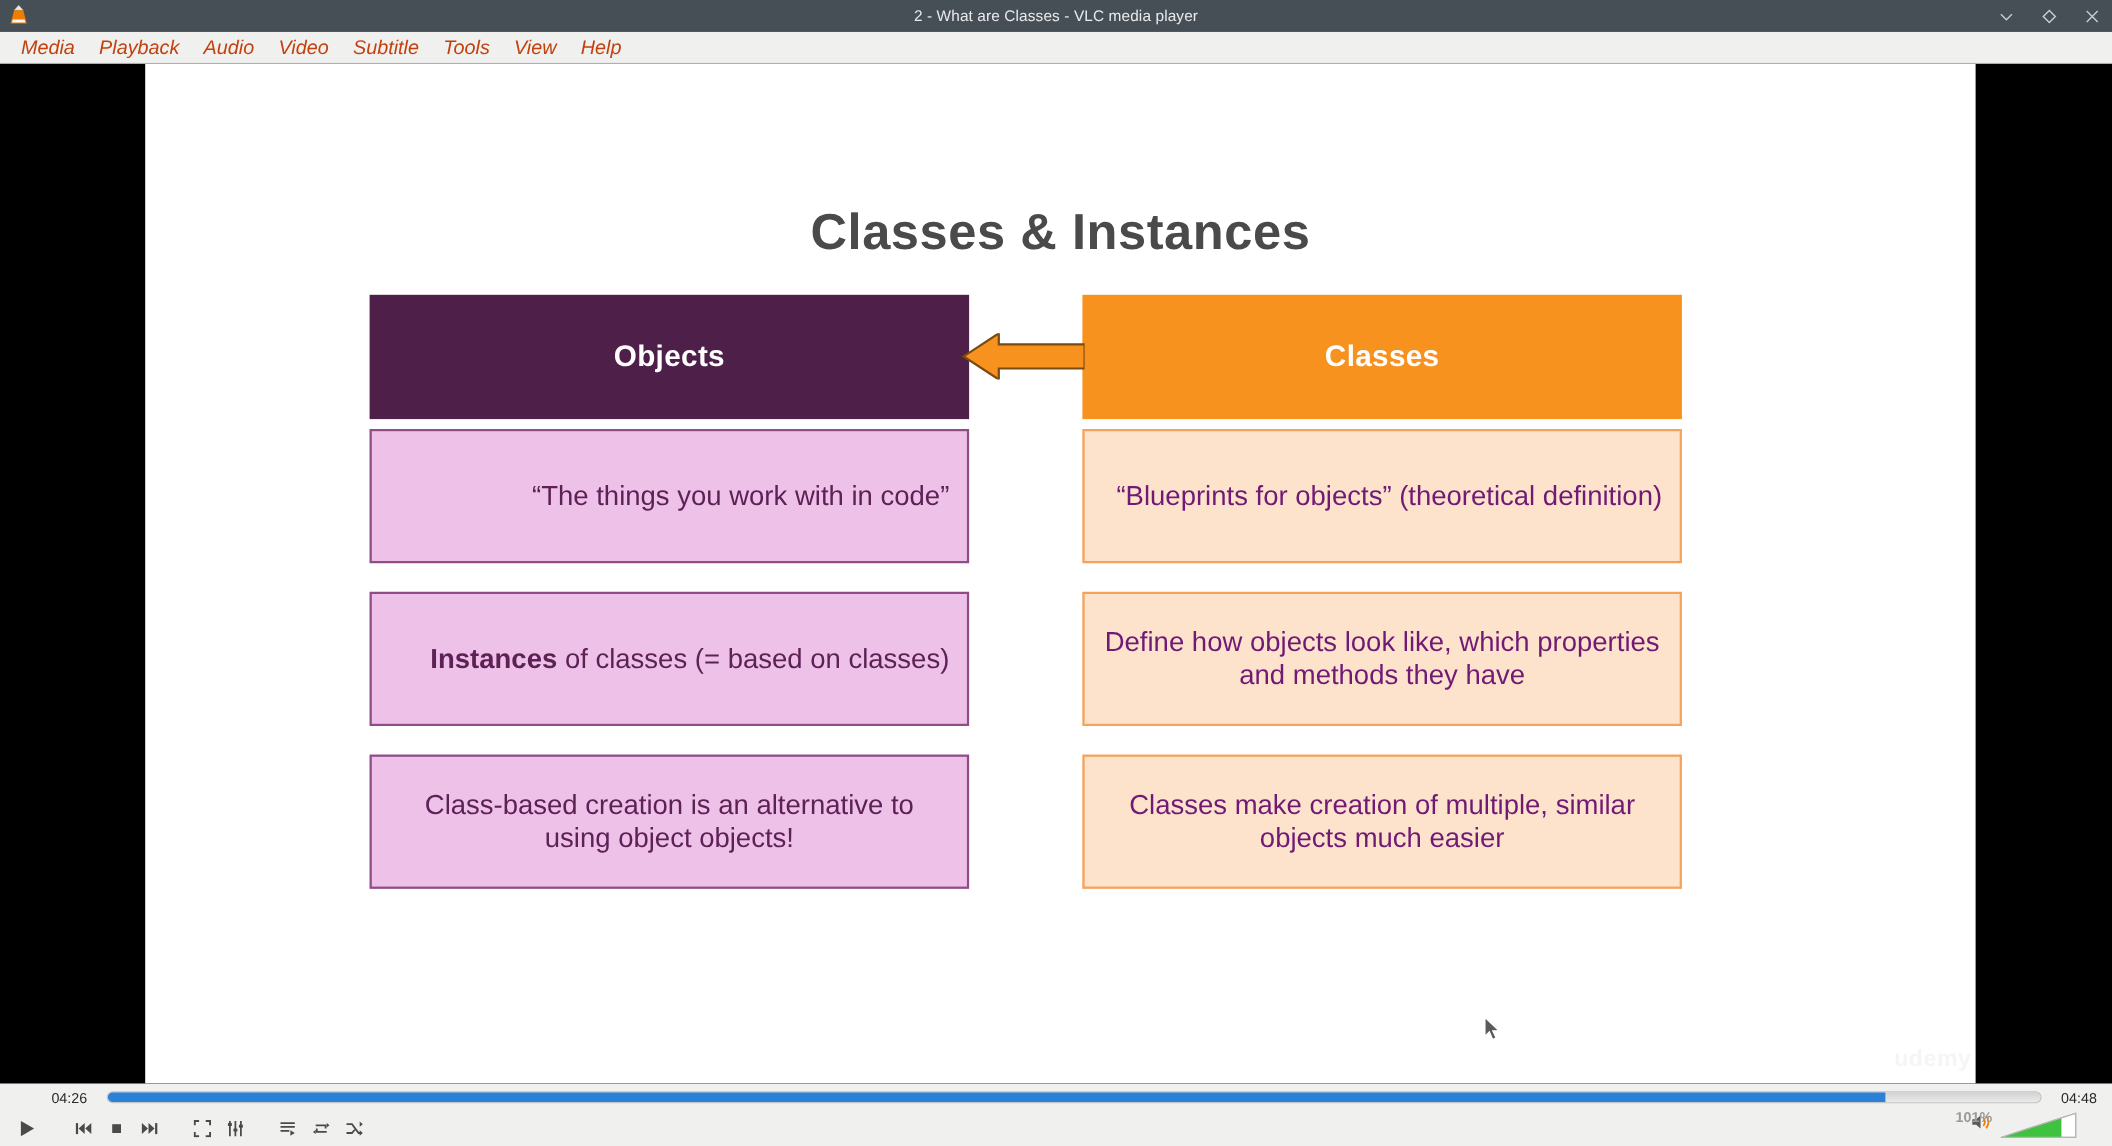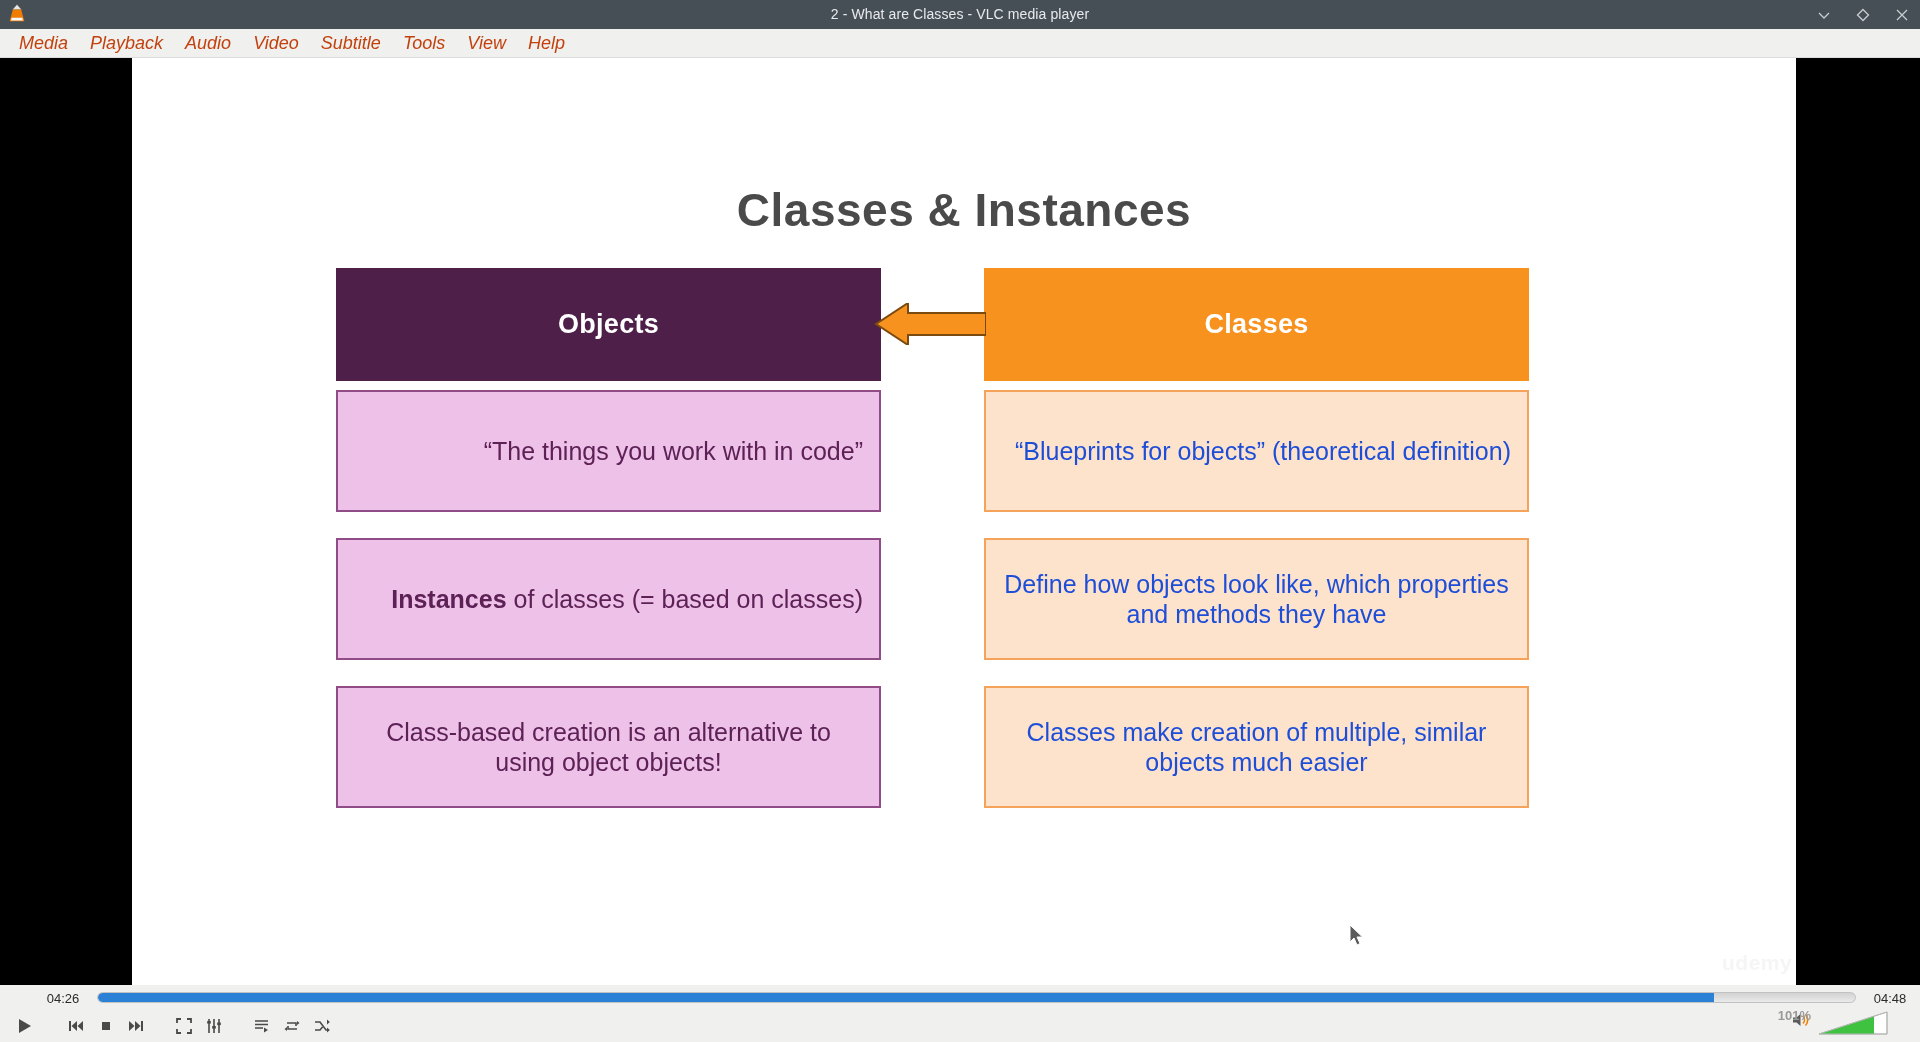--- a/index.html
+++ b/index.html
@@ -72,21 +72,21 @@
   }
 
   .bx{
     height:122px; display:flex; align-items:center; justify-content:flex-end;
     text-align:center; padding:6px 16px; line-height:1.22;
   }
   .bx-purple{
     background:#eec2e8; border:2px solid #8f4c86; color:#5d2156; font-size:25px;
   }
   .bx-orange{
-    background:#fde2cc; border:2px solid #f5a25a; color:#1d4ed8; font-size:25px;
+    background:#fde2cc; border:2px solid #f5a25a; color:#701a75; font-size:25px;
   }
   .r1{ top:332px; } .r2{ top:480px; } .r3{ top:628px; }
   .bx b{ font-weight:bold; }
 
   #udemy-wm{
     position:absolute; left:1590px; top:893px;
     font-size:21px; font-weight:bold; color:#f4f4f4;
     letter-spacing:.5px; opacity:.9;
   }
 

